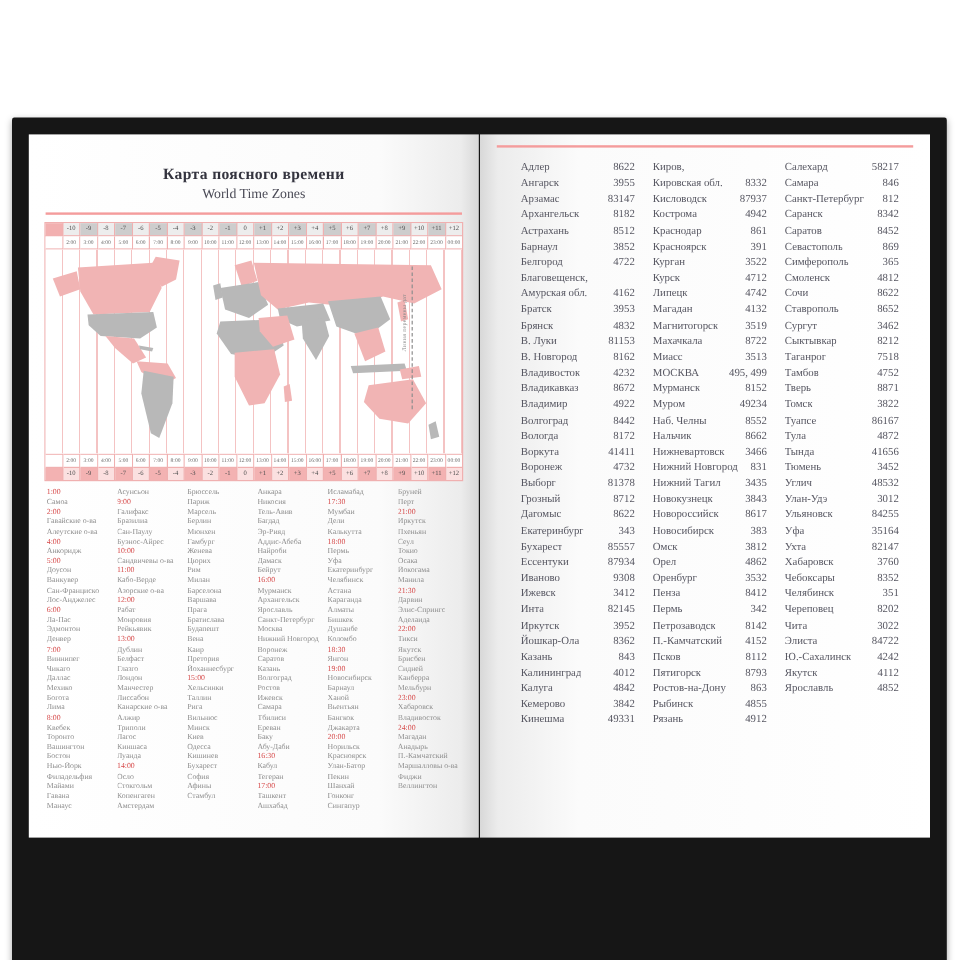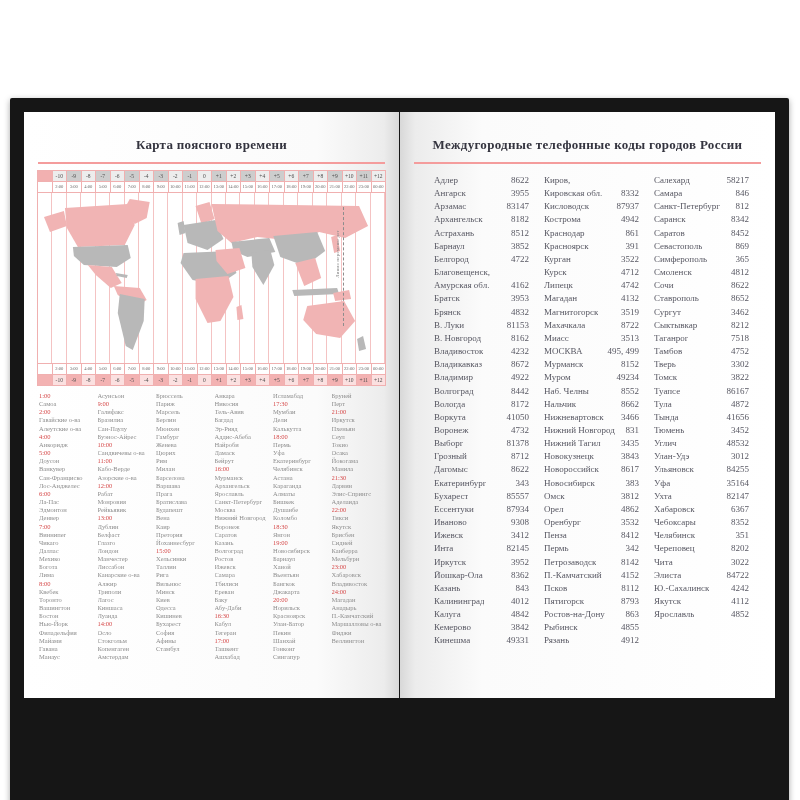--- a/index.html
+++ b/index.html
@@ -49,20 +49,21 @@
   .code-val{padding-left:4px;}
 </style>
 </head>
 <body>
 
 <div class="canvas">
   <div class="book">
 
     <div class="page page-left">
       <h1 class="title-ru">Карта поясного времени</h1>
+      <h2 class="title-en">World Time Zones</h2>
       <div class="rule"></div>
 
       <div class="map">
         <div class="strip" id="top-offsets">
             <div class="cell off off-top blank"></div>
             <div class="cell off off-top even">-10</div>
             <div class="cell off off-top odd">-9</div>
             <div class="cell off off-top even">-8</div>
             <div class="cell off off-top odd">-7</div>
             <div class="cell off off-top even">-6</div>
@@ -404,21 +405,20 @@
             <div class="tz-item">Анадырь</div>
             <div class="tz-item">П.-Камчатский</div>
             <div class="tz-item">Маршалловы о-ва</div>
             <div class="tz-item">Фиджи</div>
             <div class="tz-item">Веллингтон</div>
           </div>
         </div>
     </div>
 
     <div class="page page-right">
-      <h1 class="title-ru">Междугородные телефонные коды городов России</h1>
       <div class="rule"></div>
       <div class="codes" id="codes">
           <div class="codes-col">
             <div class="code-row">
               <span class="code-name">Адлер</span>
               <span class="code-val">8622</span>
             </div>
             <div class="code-row">
               <span class="code-name">Ангарск</span>
               <span class="code-val">3955</span>
@@ -482,21 +482,21 @@
             <div class="code-row">
               <span class="code-name">Волгоград</span>
               <span class="code-val">8442</span>
             </div>
             <div class="code-row">
               <span class="code-name">Вологда</span>
               <span class="code-val">8172</span>
             </div>
             <div class="code-row">
               <span class="code-name">Воркута</span>
-              <span class="code-val">41050</span>
+              <span class="code-val">41411</span>
             </div>
             <div class="code-row">
               <span class="code-name">Воронеж</span>
               <span class="code-val">4732</span>
             </div>
             <div class="code-row">
               <span class="code-name">Выборг</span>
               <span class="code-val">81378</span>
             </div>
             <div class="code-row">
@@ -758,21 +758,21 @@
             <div class="code-row">
               <span class="code-name">Таганрог</span>
               <span class="code-val">7518</span>
             </div>
             <div class="code-row">
               <span class="code-name">Тамбов</span>
               <span class="code-val">4752</span>
             </div>
             <div class="code-row">
               <span class="code-name">Тверь</span>
-              <span class="code-val">3302</span>
+              <span class="code-val">8871</span>
             </div>
             <div class="code-row">
               <span class="code-name">Томск</span>
               <span class="code-val">3822</span>
             </div>
             <div class="code-row">
               <span class="code-name">Туапсе</span>
               <span class="code-val">86167</span>
             </div>
             <div class="code-row">
@@ -802,21 +802,21 @@
             <div class="code-row">
               <span class="code-name">Уфа</span>
               <span class="code-val">35164</span>
             </div>
             <div class="code-row">
               <span class="code-name">Ухта</span>
               <span class="code-val">82147</span>
             </div>
             <div class="code-row">
               <span class="code-name">Хабаровск</span>
-              <span class="code-val">6367</span>
+              <span class="code-val">3760</span>
             </div>
             <div class="code-row">
               <span class="code-name">Чебоксары</span>
               <span class="code-val">8352</span>
             </div>
             <div class="code-row">
               <span class="code-name">Челябинск</span>
               <span class="code-val">351</span>
             </div>
             <div class="code-row">

